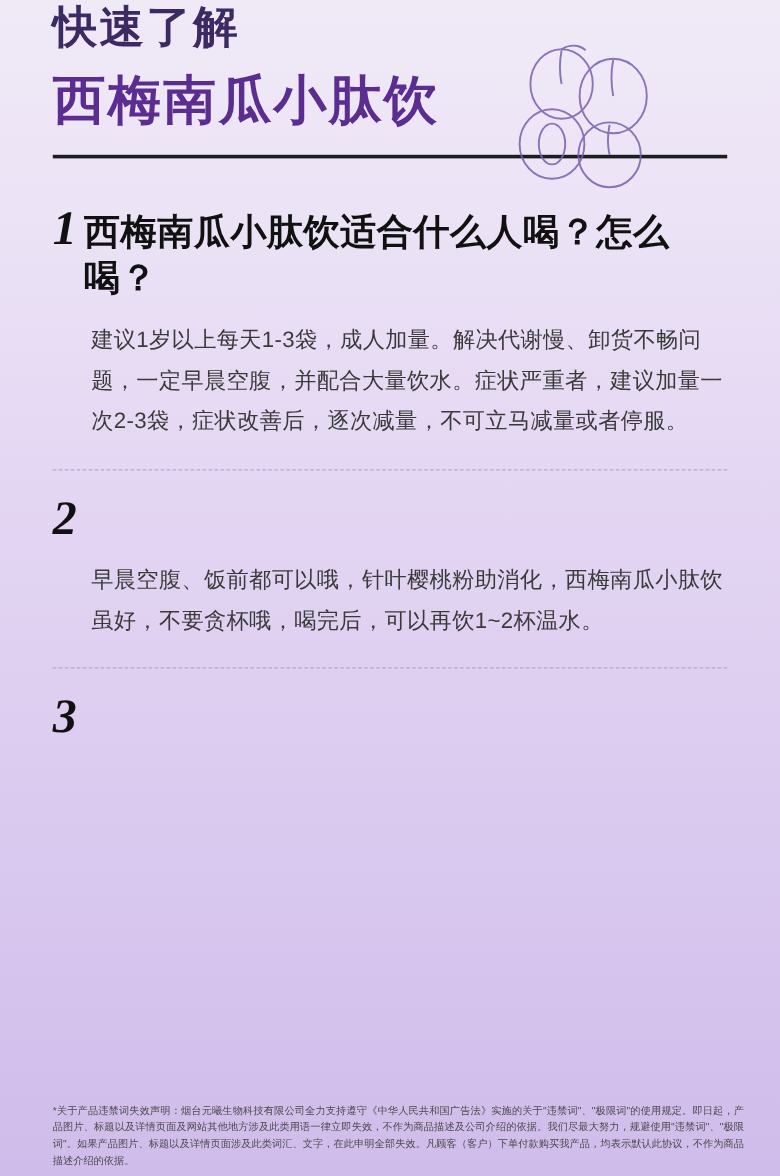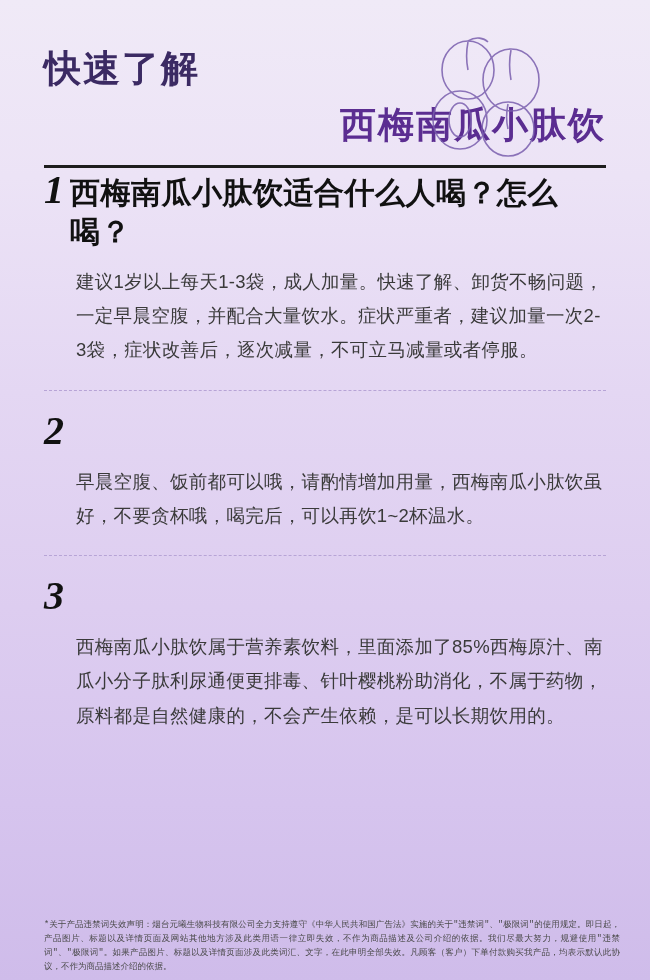--- a/index.html
+++ b/index.html
@@ -20,39 +20,37 @@
     position: relative;
     width: 650px;
     height: 980px;
     box-sizing: border-box;
     padding: 0 44px;
   }
 
   
   .header {
     position: relative;
-    padding-top: 46px;
     height: 150px;
     box-sizing: border-box;
   }
   .header-title-1 {
     font-size: 37px;
     font-weight: bold;
     letter-spacing: 2px;
     color: #3b2a63;
     line-height: 1.25;
   }
   .header-title-2 {
     margin-top: 10px;
-    font-size: 36px;
+    font-size: 44px;
     font-weight: bold;
     letter-spacing: 2px;
     color: #5b2d91;
     line-height: 1.25;
-    text-align: right;
   }
 
   .plum-art {
     position: absolute;
     right: 56px;
     top: 36px;
     width: 140px;
     height: 125px;
     opacity: 0.85;
   }
@@ -108,21 +106,20 @@
   .footer {
     position: absolute;
     left: 44px;
     right: 30px;
     bottom: 6px;
     font-size: 8.5px;
     line-height: 1.65;
     color: #4a4a4a;
     text-align: justify;
     letter-spacing: 0;
-    font-family: Liberation Mono, monospace;
   }
 </style>
 </head>
 <body>
 
 <div class="page">
 
   <div class="header">
     <div class="header-title-1">快速了解</div>
     <div class="header-title-2">西梅南瓜小肽饮</div>
@@ -142,36 +139,35 @@
     </svg>
 
     <div class="rule"></div>
   </div>
 
   <div class="qa">
     <div class="qa-head">
       <span class="qa-num">1</span>
       <span class="qa-q">西梅南瓜小肽饮适合什么人喝？怎么喝？</span>
     </div>
-    <div class="qa-body">建议1岁以上每天1-3袋，成人加量。快速了解、卸货不畅问题，一定早晨空腹，并配合大量饮水。症状严重者，建议加量一次2-3袋，症状改善后，逐次减量，不可立马减量或者停服。</div>
+    <div class="qa-body">建议1岁以上每天1-3袋，成人加量。解决代谢慢、卸货不畅问题，一定早晨空腹，并配合大量饮水。症状严重者，建议加量一次2-3袋，症状改善后，逐次减量，不可立马减量或者停服。</div>
   </div>
 
   <div class="divider"></div>
 
   <div class="qa">
     <div class="qa-head">
       <span class="qa-num">2</span>
     </div>
-    <div class="qa-body">早晨空腹、饭前都可以哦，请酌情增加用量，西梅南瓜小肽饮虽好，不要贪杯哦，喝完后，可以再饮1~2杯温水。</div>
+    <div class="qa-body">早晨空腹、饭前都可以哦，针叶樱桃粉助消化，西梅南瓜小肽饮虽好，不要贪杯哦，喝完后，可以再饮1~2杯温水。</div>
   </div>
 
   <div class="divider"></div>
 
   <div class="qa">
     <div class="qa-head">
       <span class="qa-num">3</span>
     </div>
-    <div class="qa-body">西梅南瓜小肽饮属于营养素饮料，里面添加了85%西梅原汁、南瓜小分子肽利尿通便更排毒、针叶樱桃粉助消化，不属于药物，原料都是自然健康的，不会产生依赖，是可以长期饮用的。</div>
   </div>
 
   <div class="footer">*关于产品违禁词失效声明：烟台元曦生物科技有限公司全力支持遵守《中华人民共和国广告法》实施的关于"违禁词"、"极限词"的使用规定。即日起，产品图片、标题以及详情页面及网站其他地方涉及此类用语一律立即失效，不作为商品描述及公司介绍的依据。我们尽最大努力，规避使用"违禁词"、"极限词"。如果产品图片、标题以及详情页面涉及此类词汇、文字，在此申明全部失效。凡顾客（客户）下单付款购买我产品，均表示默认此协议，不作为商品描述介绍的依据。</div>
 
 </div>
 
 </body></html>

